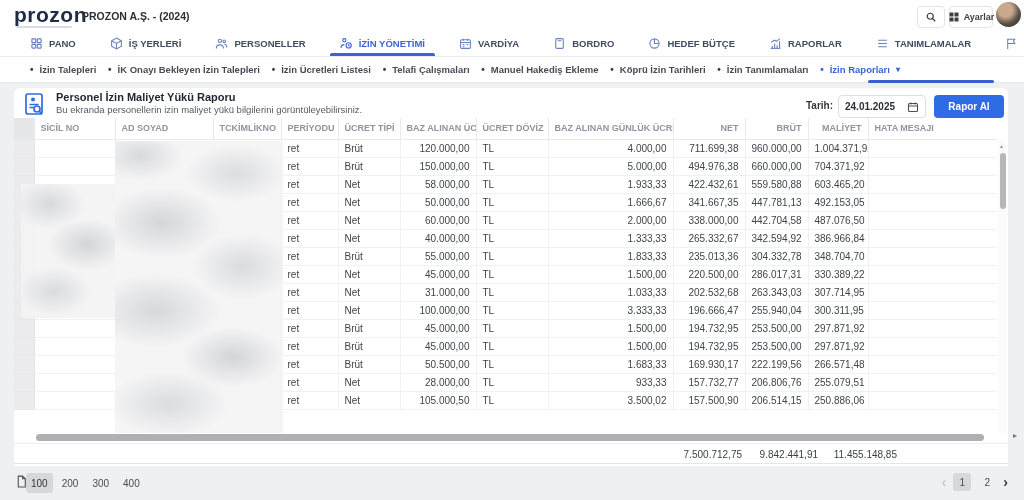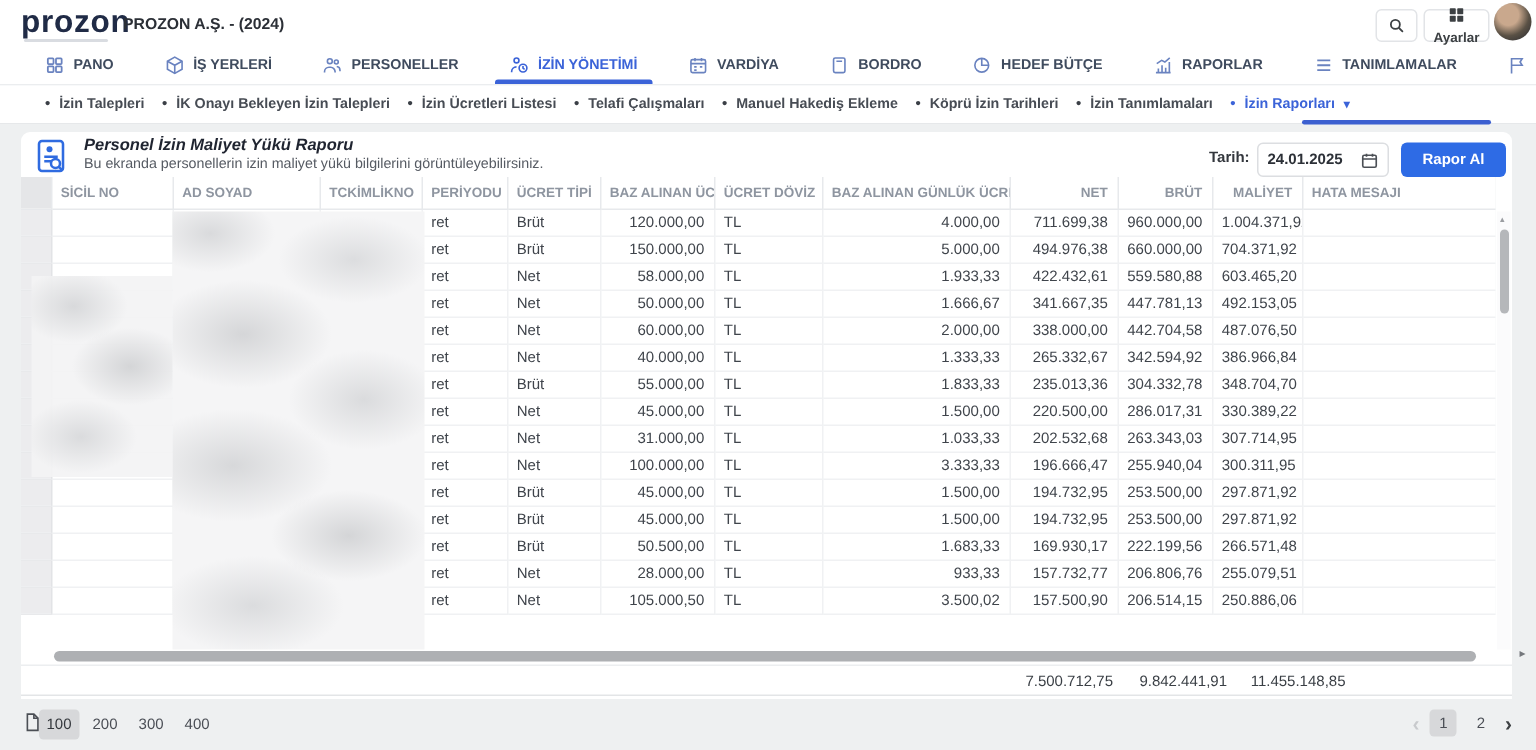--- a/index.html
+++ b/index.html
@@ -5,21 +5,21 @@
   * { margin:0; padding:0; box-sizing:border-box; }
   html,body { width:1024px; height:500px; font-family:"Liberation Sans", sans-serif; background:#eef0f1; }
   .stage { position:relative; width:1024px; height:500px; overflow:hidden; background:#eef0f1; }
 
   
   .topbar { position:absolute; left:0; top:0; width:1024px; height:30px; background:#fff; }
   .logo { position:absolute; left:14px; top:3px; font-size:21px; font-weight:700; color:#202b46; letter-spacing:.5px; }
   .logo-tagline { position:absolute; left:16px; top:26px; width:56px; height:2px; background:#d9dce1; border-radius:1px; }
   .company { position:absolute; left:82px; top:10px; font-size:10.5px; font-weight:600; color:#2b2f36; }
   .topbtn { position:absolute; top:6px; height:22px; border:1px solid #e2e4e7; border-radius:4px; background:#fff;
-            display:flex; align-items:center; justify-content:center; gap:4px; color:#3c4043; font-size:9px; cursor:pointer;flex-direction:column; }
+            display:flex; align-items:center; justify-content:center; gap:4px; color:#3c4043; font-size:9px; cursor:pointer; }
   .searchbtn { left:917px; width:28px; }
   .settingsbtn { left:949px; width:44px; padding:0 4px; font-weight:600; }
   .avatar { position:absolute; left:996px; top:2px; width:25px; height:25px; border-radius:50%;
             background:radial-gradient(circle at 38% 32%, #c9a88d 0 30%, #5a5145 60%, #23262e 100%); }
   .icon-12 svg { width:12px; height:12px; display:block; }
   .icon-14 svg { width:13px; height:13px; display:block; }
 
   
   .nav { position:absolute; left:0; top:30px; width:1024px; height:27px; background:#fff; border-bottom:1px solid #ebedef;
          display:flex; align-items:stretch; padding-left:30px; gap:34px; }
@@ -38,21 +38,21 @@
                  color:#474c54; cursor:pointer; white-space:nowrap; height:100%; }
   .subnav-item .bullet { font-size:10px; color:#3a3f46; }
   .subnav-item.active { color:#3b63d8; }
   .subnav-item.active .bullet { color:#3b63d8; }
   .subnav-underline { position:absolute; left:868px; top:80px; width:126px; height:3px; background:#3b5fd0; border-radius:2px; }
 
   
   .card { position:absolute; left:14px; top:88px; width:994px; height:378px; background:#fff; border-radius:6px 6px 0 0; }
   .report-icon { position:absolute; left:22px; top:92px; width:24px; height:24px; }
   .report-icon svg { width:24px; height:24px; }
-  .report-title { position:absolute; left:56px; top:91px; font-size:11px; font-weight:700; color:#1f2430;font-style:italic; }
+  .report-title { position:absolute; left:56px; top:91px; font-size:11px; font-weight:700; color:#1f2430; }
   .report-subtitle { position:absolute; left:56px; top:104px; font-size:9.5px; color:#565b63; }
   .date-label { position:absolute; left:806px; top:100px; font-size:10px; font-weight:600; color:#33373d; }
   .date-input { position:absolute; left:838px; top:95px; width:88px; height:23px; border:1px solid #dcdee1; border-radius:4px;
                 background:#fff; display:flex; align-items:center; justify-content:space-between; padding:0 6px; cursor:text; }
   .date-input .dval { font-size:10px; font-weight:600; color:#2c3037; }
   .date-input .cal { color:#4b4f55; display:flex; }
   .report-btn { position:absolute; left:934px; top:95px; width:70px; height:23px; background:#2e6be5; color:#fff; border:none;
                 border-radius:4px; font-size:10px; font-weight:700; font-family:"Liberation Sans",sans-serif; cursor:pointer; }
 
   

